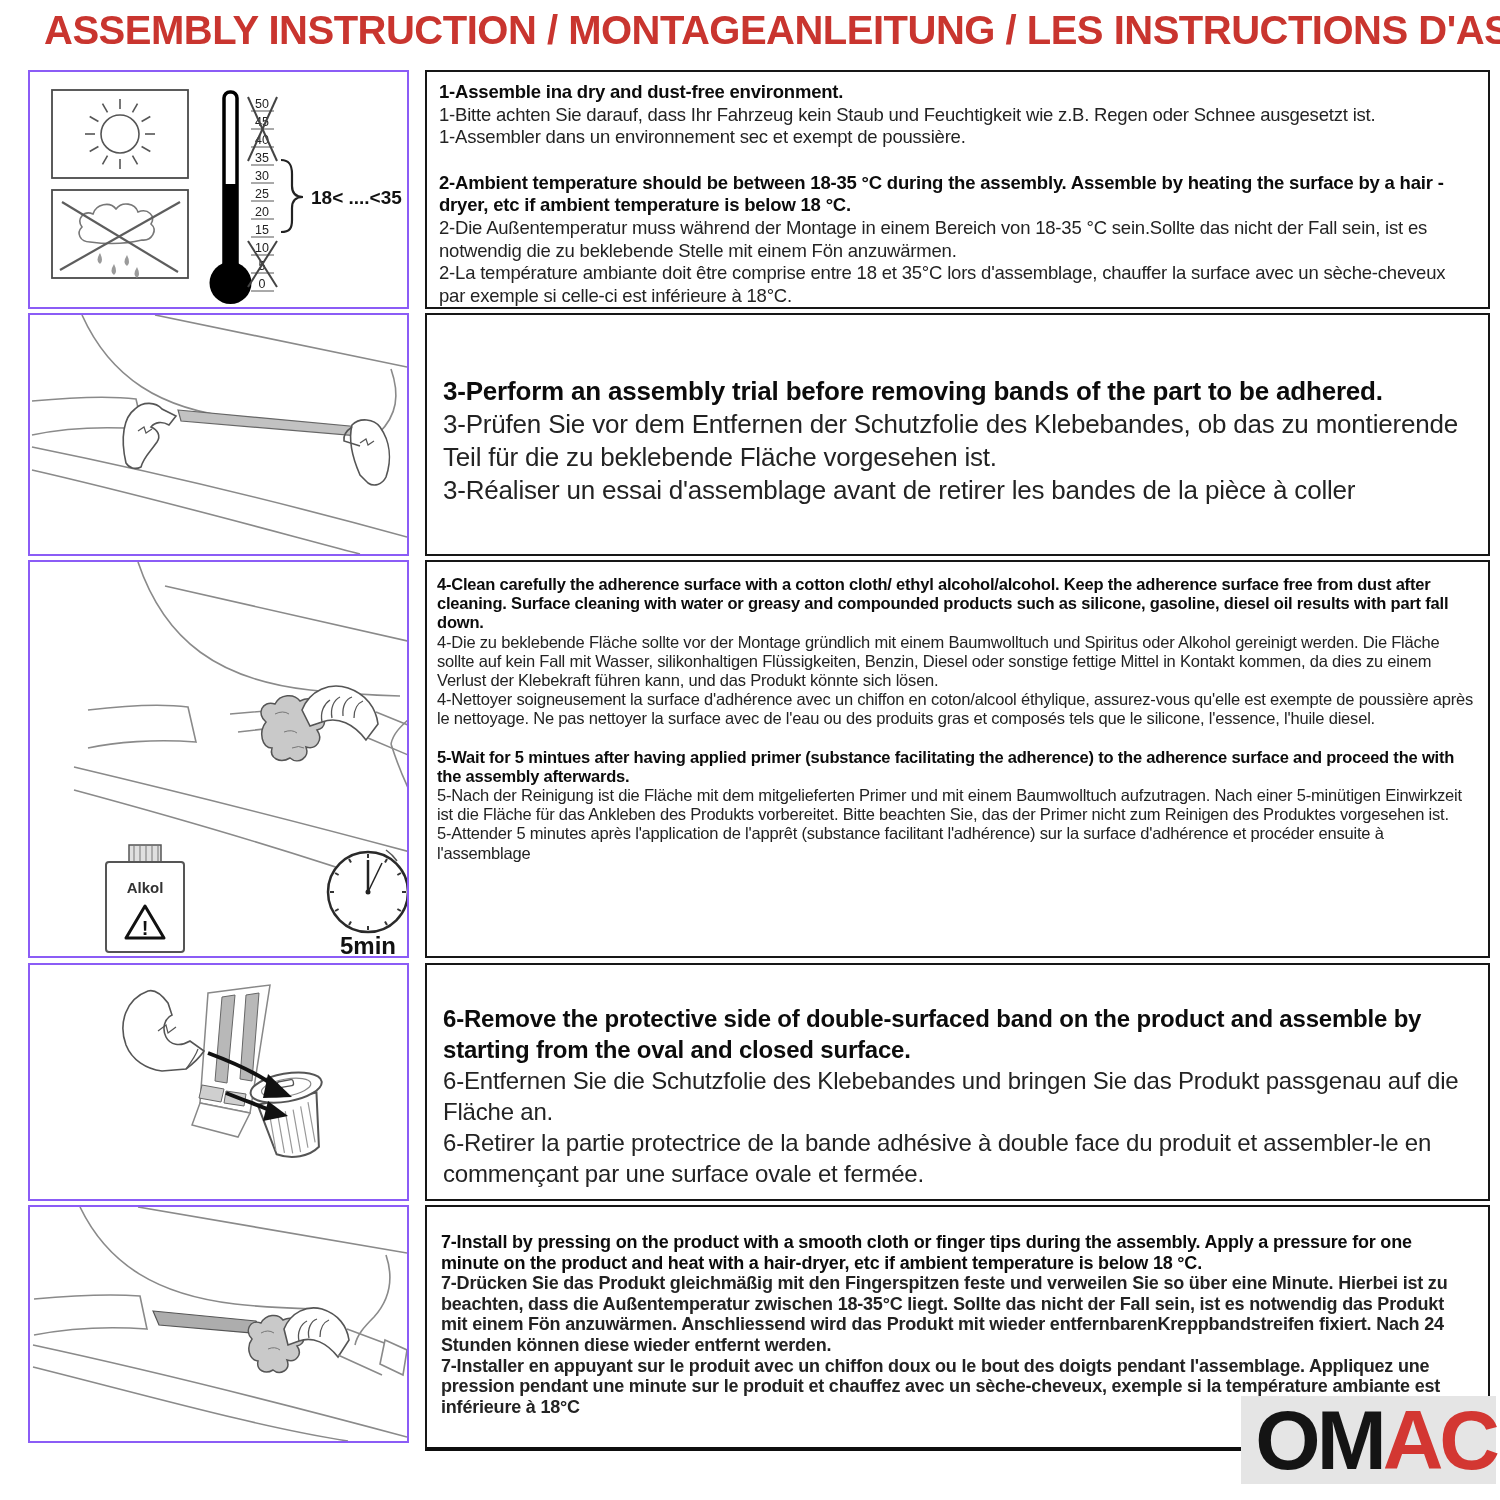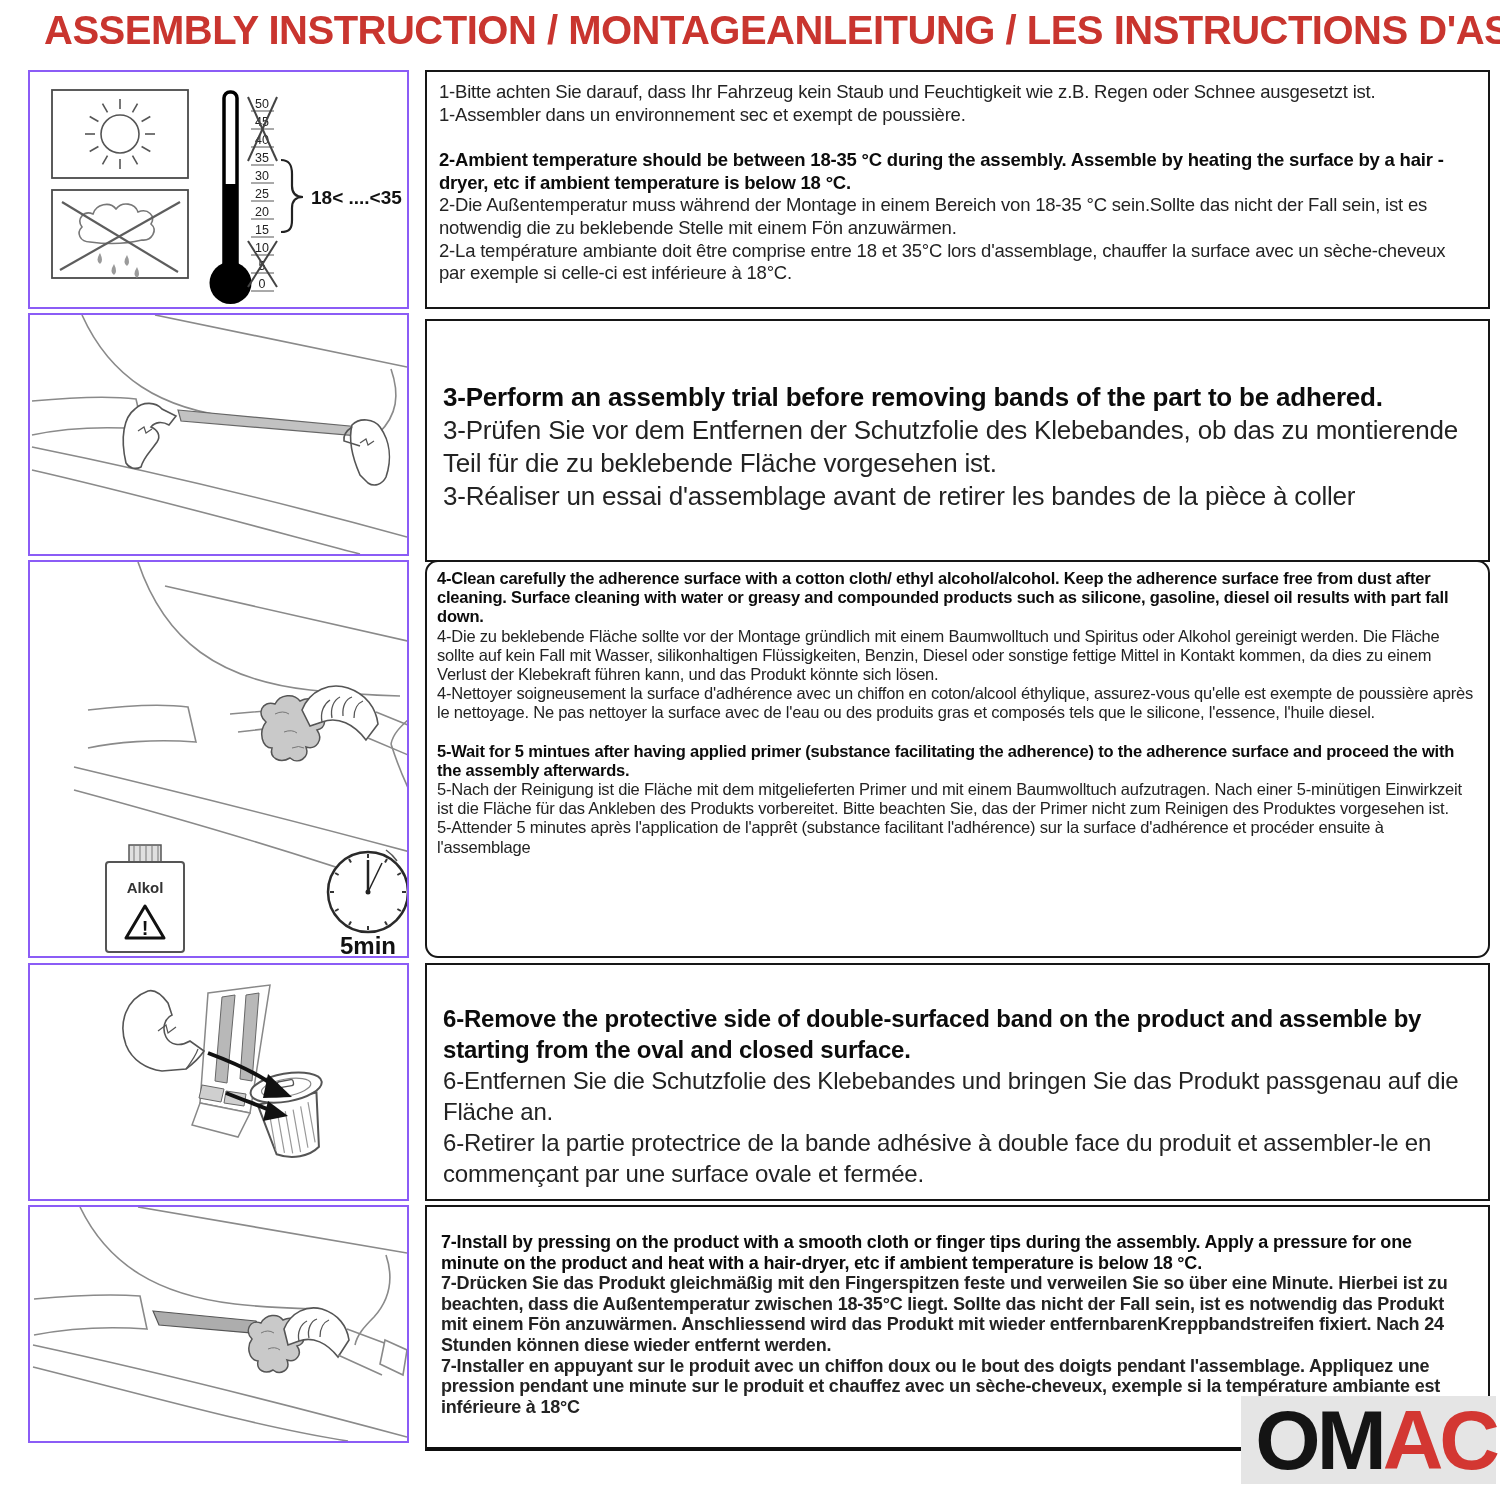--- a/index.html
+++ b/index.html
@@ -10,21 +10,21 @@
   .row{position:absolute;left:0;width:1500px;}
   .illus{position:absolute;left:28px;width:381px;border:2px solid #8b5cf6;background:#fff;
          box-sizing:border-box;overflow:hidden;}
   .txt{position:absolute;left:425px;width:1065px;border:2px solid #161616;background:#fff;
        box-sizing:border-box;overflow:hidden;}
   .txt p{margin:0;color:#232323;letter-spacing:-0.2px;}
   .txt p.b{font-weight:bold;color:#0c0c0c;}
   .t1{padding:9px 12px;} .t1 p{font-size:18.5px;line-height:22.6px;}
   .t1 p.gap{margin-top:23px;}
   .t2{padding:60px 16px;} .t2 p{font-size:26px;line-height:33px;}
-  .t3{padding:7px 10px;border-radius:13px;} .t3 p{font-size:16.5px;line-height:19.2px;}
+  .t3{padding:13px 10px;} .t3 p{font-size:16.5px;line-height:19.2px;}
   .t3 p.gap{margin-top:19px;}
   .t4{padding:38px 16px;} .t4 p{font-size:24px;line-height:31px;}
   .t5{padding:25px 14px;} .t5 p{font-size:18px;line-height:20.6px;font-weight:bold;}
   .txt-last{border-bottom:4px solid #0e0e0e;}
   .logo{position:absolute;right:4px;top:1396px;z-index:5;background:#e5e5e5;padding-left:14px;
         font-weight:900;font-size:84px;line-height:88px;letter-spacing:-4px;white-space:nowrap;}
   .logo .om{color:#141414;} .logo .ac{color:#d33732;}
   svg text{font-family:"Liberation Sans",sans-serif;}
 </style>
 </head>
@@ -100,20 +100,21 @@
           <line x1="218" y1="25" x2="247" y2="89"></line>
             <line x1="247" y1="25" x2="218" y2="89"></line>
           <line x1="218" y1="169" x2="247" y2="215"></line>
             <line x1="247" y1="169" x2="218" y2="215"></line>
         </g>
         <path d="M251,88 C260,88 262,94 262,102 L262,114 C262,122 266,125 273,125 C266,125 262,128 262,136 L262,148 C262,156 260,160 251,160" fill="none" stroke="#222" stroke-width="2.2"></path>
         <text x="281" y="132" font-size="19" font-weight="bold" fill="#111">18&lt; ....&lt;35 C</text>
       </svg>
     </div>
     <div class="txt t1" style="top:0;height:239px;">
+      <p class="b">1-Assemble ina dry and dust-free environment.</p>
       <p>1-Bitte achten Sie darauf, dass Ihr Fahrzeug kein Staub und Feuchtigkeit wie z.B. Regen oder Schnee ausgesetzt ist.</p>
       <p>1-Assembler dans un environnement sec et exempt de poussière.</p>
       <p class="b gap">2-Ambient temperature should be between 18-35 °C  during the assembly. Assemble by heating the surface by a hair -dryer, etc if ambient temperature is below 18 °C.</p>
       <p>2-Die Außentemperatur muss während der Montage in einem Bereich von 18-35 °C  sein.Sollte das nicht der Fall sein, ist es notwendig die zu beklebende Stelle mit einem Fön anzuwärmen.</p>
       <p>2-La température ambiante doit être comprise entre 18 et 35°C lors d'assemblage, chauffer la surface avec un sèche-cheveux par exemple si celle-ci est inférieure à 18°C.</p>
     </div>
   </div>
 
   <div class="row" style="top:313px;height:243px;">
     <div class="illus" style="top:0;height:243px;">
@@ -131,21 +132,21 @@
           <path d="M96,148 C90,122 94,102 105,94 C113,86 126,87 132,94 L146,101 L139,110 C132,106 125,107 121,112 C128,115 131,121 127,127 C120,137 113,143 111,152 C105,155 99,153 96,148 Z"></path>
           <polyline points="108,116 114,112 116,118 122,114" fill="none" stroke-width="1.2"></polyline>
         </g>
         <g fill="#fff" stroke="#555" stroke-width="1.6">
           <path d="M322,110 C330,102 344,104 350,112 C360,126 362,144 356,162 C352,170 344,172 338,168 L330,160 C323,144 318,126 322,110 Z"></path>
           <path d="M322,112 C316,116 313,120 314,126 L330,131" fill="none"></path>
           <polyline points="330,128 336,124 338,130 344,126" fill="none" stroke-width="1.2"></polyline>
         </g>
       </svg>
     </div>
-    <div class="txt t2" style="top:6px;height:243px;">
+    <div class="txt t2" style="top:0;height:243px;">
       <p class="b">3-Perform an assembly trial before removing bands of the part to be adhered.</p>
       <p>3-Prüfen Sie vor dem Entfernen der Schutzfolie des Klebebandes, ob das zu montierende Teil für die zu beklebende Fläche vorgesehen ist.</p>
       <p>3-Réaliser un essai d'assemblage avant de retirer les bandes de la pièce à coller</p>
     </div>
   </div>
 
   <div class="row" style="top:560px;height:398px;">
     <div class="illus" style="top:0;height:398px;padding-left:40px;">
       <svg width="377" height="394" viewBox="0 0 377 394">
         <g fill="none" stroke="#8a8a8a" stroke-width="1.6">

